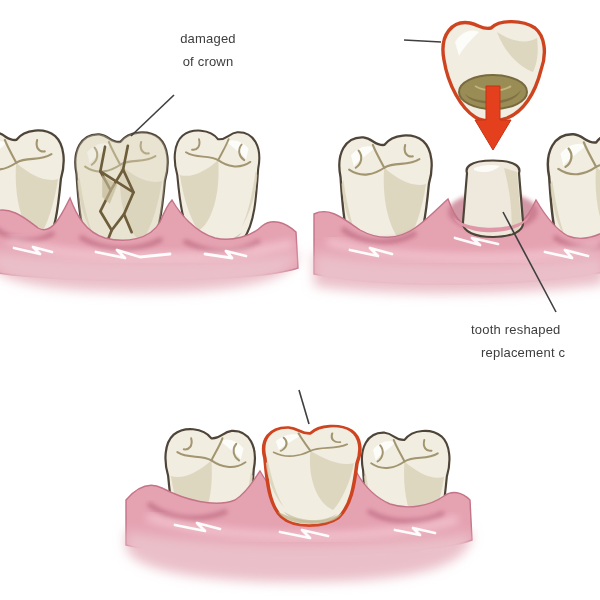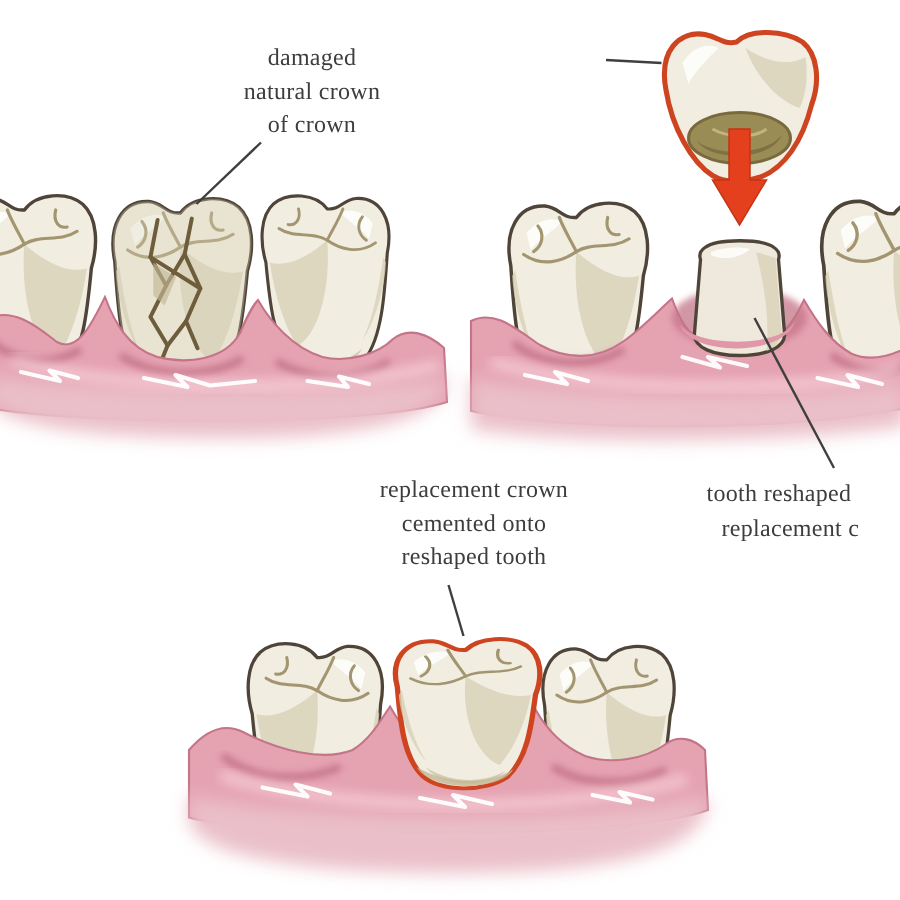--- a/index.html
+++ b/index.html
@@ -9,21 +9,21 @@
     --gum:#e5a2b1; --gum-dark:#c47488; --gum-soft:#eabfc9; --gum-light:#f5cdd7;
     --crown-outline:#cf4420; --arrow:#e5401d; --arrow-dark:#c23515;
     --crown-hollow:#9a8c55; --crown-hollow-dark:#786a3e; --stub-fill:#eee9dc;
   }
   html,body{margin:0;padding:0;background:#fff;}
   #stage{position:relative;width:600px;height:600px;overflow:hidden;
          background:var(--background);
          font-family:"Liberation Sans",sans-serif;}
   #stage svg{position:absolute;left:0;top:0;}
   .label{position:absolute;text-align:center;color:var(--text);
-         font-size:16px;line-height:22.5px;letter-spacing:.2px;font-family:Liberation Serif, serif;}
+         font-size:13px;line-height:22.5px;letter-spacing:.2px;}
   .label.left-align{text-align:left;}
   .label .indent{text-indent:10px;}
   
   .tooth-body{fill:var(--tooth-fill);stroke:var(--tooth-outline);stroke-width:2.4;stroke-linejoin:round;}
   .tooth-body.crowned{stroke:var(--crown-outline);stroke-width:3.6;}
   .fissure{fill:none;stroke:var(--fissure);stroke-width:2.2;stroke-linecap:round;}
   .shade{fill:var(--tooth-shadow);opacity:.8;}
   .shade2{fill:var(--tooth-shadow-dark);opacity:.65;}
   .hl{fill:#ffffff;opacity:.8;}
   .crack{fill:none;stroke:var(--crack);stroke-width:2.8;stroke-linecap:round;stroke-linejoin:round;}
@@ -176,31 +176,25 @@
   <g>
     <line class="leader" x1="174" y1="95" x2="131" y2="136"></line>
     <line class="leader" x1="404" y1="40" x2="441" y2="42"></line>
     <line class="leader" x1="503" y1="212" x2="556" y2="312"></line>
     <line class="leader" x1="299" y1="390" x2="309" y2="424"></line>
   </g>
 </svg>
 
 <div class="label" style="left:108px;top:28px;width:200px">
   <div>damaged</div>
-  <div>natural crown</div>
   <div>of crown</div>
 </div>
 
 <div class="label" style="left:278px;top:31px;width:140px">
 </div>
 
 <div class="label left-align" style="left:471px;top:319px;width:220px">
   <div>tooth reshaped</div>
   <div class="indent">replacement c</div>
 </div>
 
-<div class="label" style="left:216px;top:316px;width:200px">
-  <div>replacement crown</div>
-  <div>cemented onto</div>
-  <div>reshaped tooth</div>
-</div>
 
 </div>
 
 </body></html>

